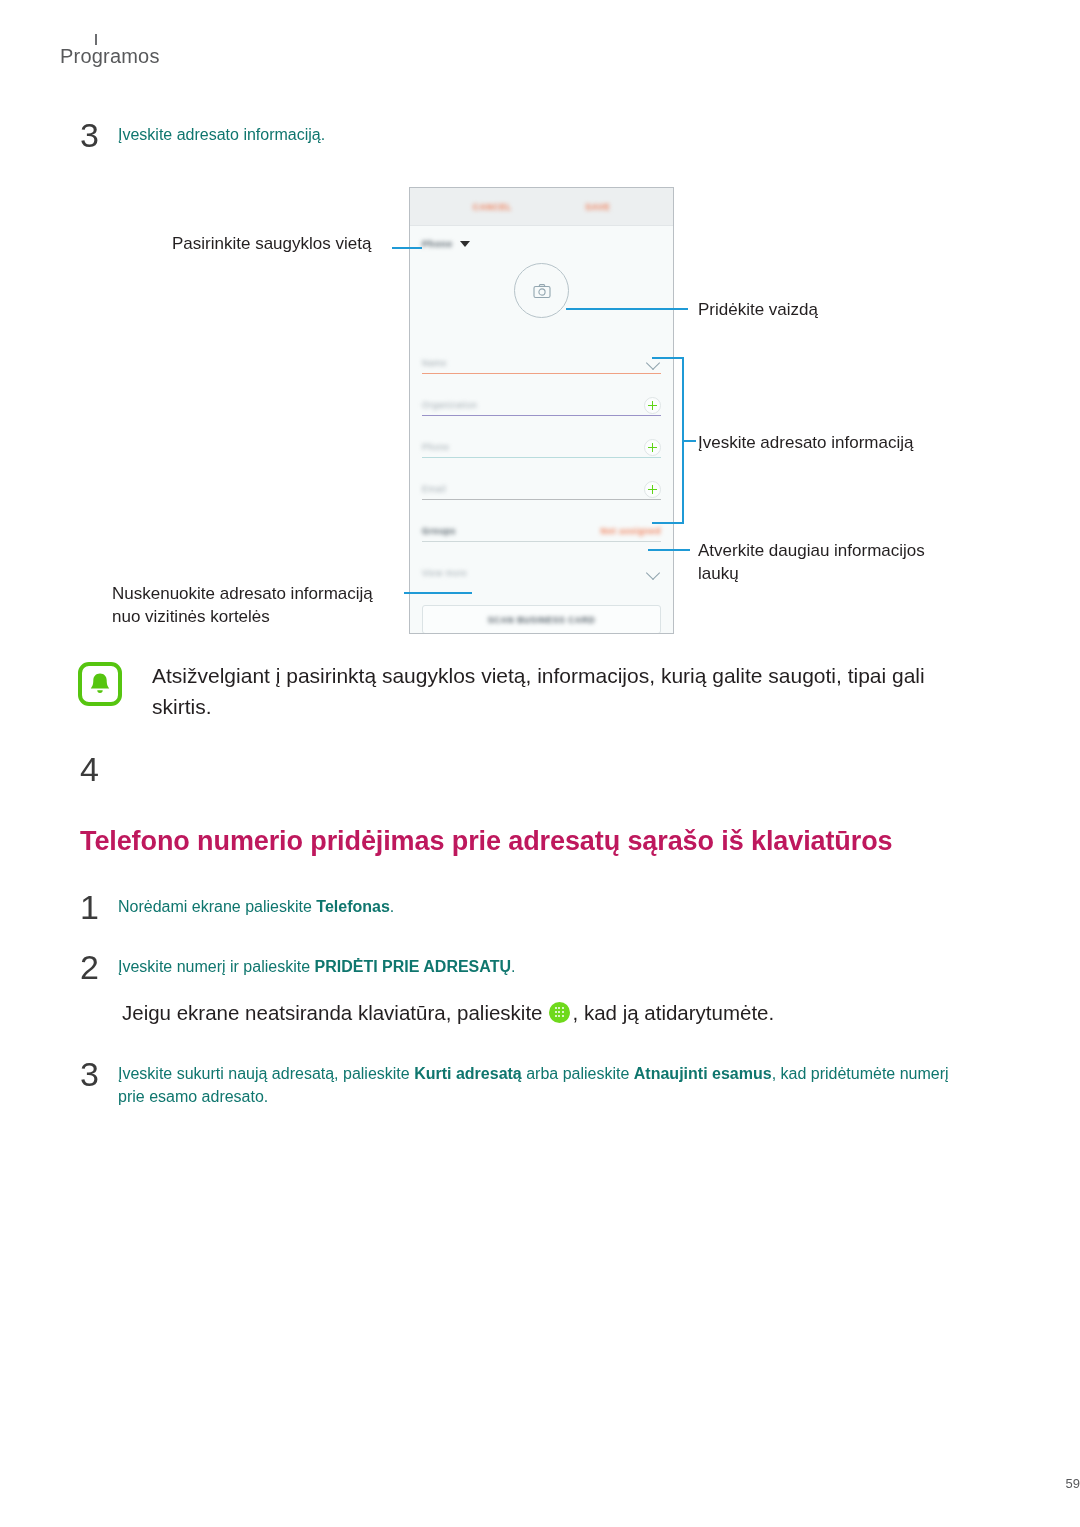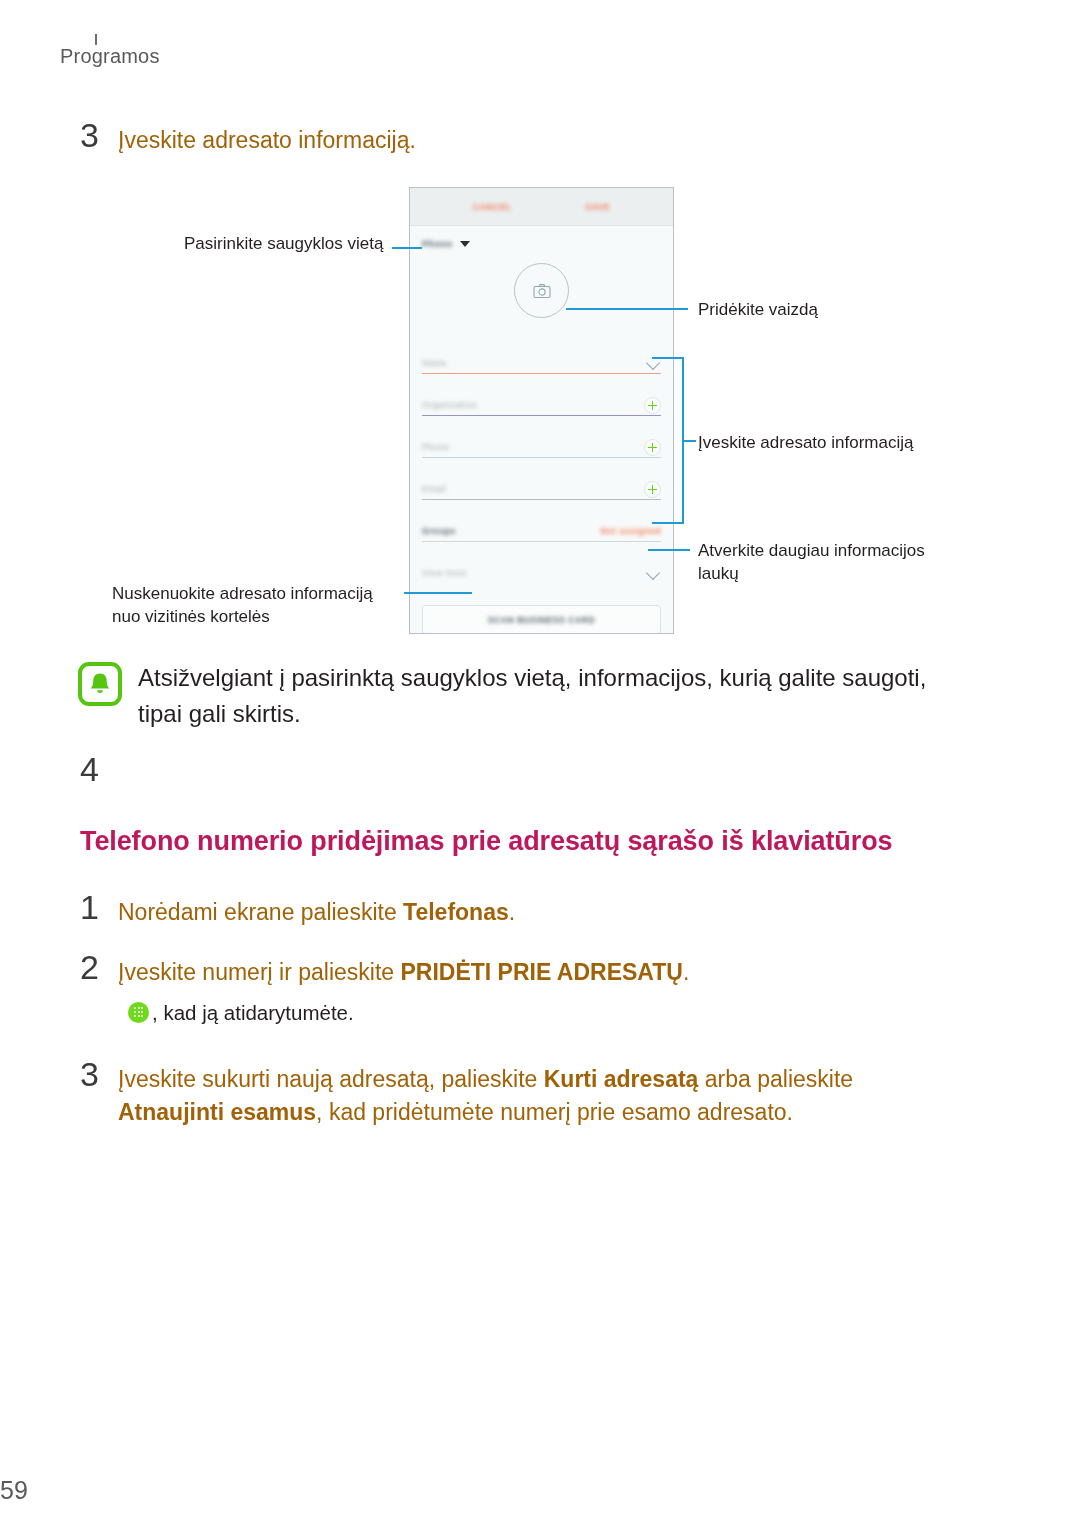--- a/index.html
+++ b/index.html
@@ -47,23 +47,23 @@
   .step-num {
     font-size: 34px;
     font-weight: 300;
     color: #3b3b3b;
     line-height: 1;
     width: 38px;
     flex: 0 0 38px;
     text-align: left;
   }
   .step-body {
-    font-size: 23px;
+    font-size: 16px;
     line-height: 1.42;
-    color: #a16207;
+    color: #0f766e;
     padding-top: 6px;
   }
   .step-body b { font-weight: bold; }
 
   #step3-top { top: 118px; left: 80px; }
   #step4      { top: 752px; left: 80px; }
   #step-kb-1  { top: 890px; left: 80px; }
   #step-kb-2  { top: 950px; left: 80px; }
   #step-kb-3  { top: 1057px; left: 80px; width: 880px; }
 
@@ -120,22 +120,22 @@
     flex: 0 0 44px;
     width: 44px; height: 44px;
     border: 4px solid #56c510;
     border-radius: 11px;
     position: relative;
     box-sizing: border-box;
     margin-top: 2px;
   }
   .note-icon svg { position: absolute; top: 6px; left: 7px; }
   .note-text {
-    margin-left: 16px;
-    font-size: 24px;
+    margin-left: 30px;
+    font-size: 21px;
     line-height: 1.48;
     color: #231f20;
   }
 
   
   .phone {
     position: absolute;
     top: 187px;
     left: 409px;
     width: 265px;
@@ -259,22 +259,22 @@
     position: absolute;
     background: #1f9ad6;
   }
   .conn.h { height: 2px; }
   .conn.v { width: 2px; }
 
   .page-number {
     position: absolute;
     top: 1476px;
     left: 0; right: 0;
-    text-align: left;
-    font-size: 25px;
+    text-align: right;
+    font-size: 13px;
     color: #58595b;
   }
 </style>
 </head>
 <body>
 
 <div class="page-header">
   <div class="header-rule"></div>
   <div class="header-label">Programos</div>
 </div>
@@ -342,21 +342,21 @@
     </div>
 
   </div>
 
   <div class="scan-btn">
     <span class="blur dark">SCAN BUSINESS CARD</span>
   </div>
 
 </div>
 
-<div class="callout" style="top:233px; left:172px;margin-left:12px;">Pasirinkite saugyklos vietą</div>
+<div class="callout" style="top:233px; left:172px;">Pasirinkite saugyklos vietą</div>
 <div class="conn h" style="top:247px; left:392px; width:30px;"></div>
 
 <div class="conn h" style="top:308px; left:566px; width:122px;"></div>
 <div class="callout" style="top:299px; left:698px;">Pridėkite vaizdą</div>
 
 <div class="conn h" style="top:357px; left:652px; width:32px;"></div>
 <div class="conn v" style="top:357px; left:682px; height:167px;"></div>
 <div class="conn h" style="top:522px; left:652px; width:32px;"></div>
 <div class="conn h" style="top:440px; left:682px; width:14px;"></div>
 <div class="callout" style="top:432px; left:698px;">Įveskite adresato informaciją</div>
@@ -391,20 +391,21 @@
 </div>
 
 <div class="step" id="step-kb-2">
   <div class="step-num">2</div>
   <div class="step-body">
     <span>Įveskite numerį ir palieskite </span><b>PRIDĖTI PRIE ADRESATŲ</b><span>.</span>
   </div>
 </div>
 
 <div class="substep">
+  <span>Jeigu ekrane neatsiranda klaviatūra, palieskite </span>
   <span class="dialpad-icon">
     <i style="left:6px;  top:5px;"></i>
       <i style="left:9.5px;top:5px;"></i>
       <i style="left:13px; top:5px;"></i>
     <i style="left:6px;  top:9px;"></i>
       <i style="left:9.5px;top:9px;"></i>
       <i style="left:13px; top:9px;"></i>
     <i style="left:6px;  top:13px;"></i>
       <i style="left:9.5px;top:13px;"></i>
       <i style="left:13px;top:13px;"></i>

